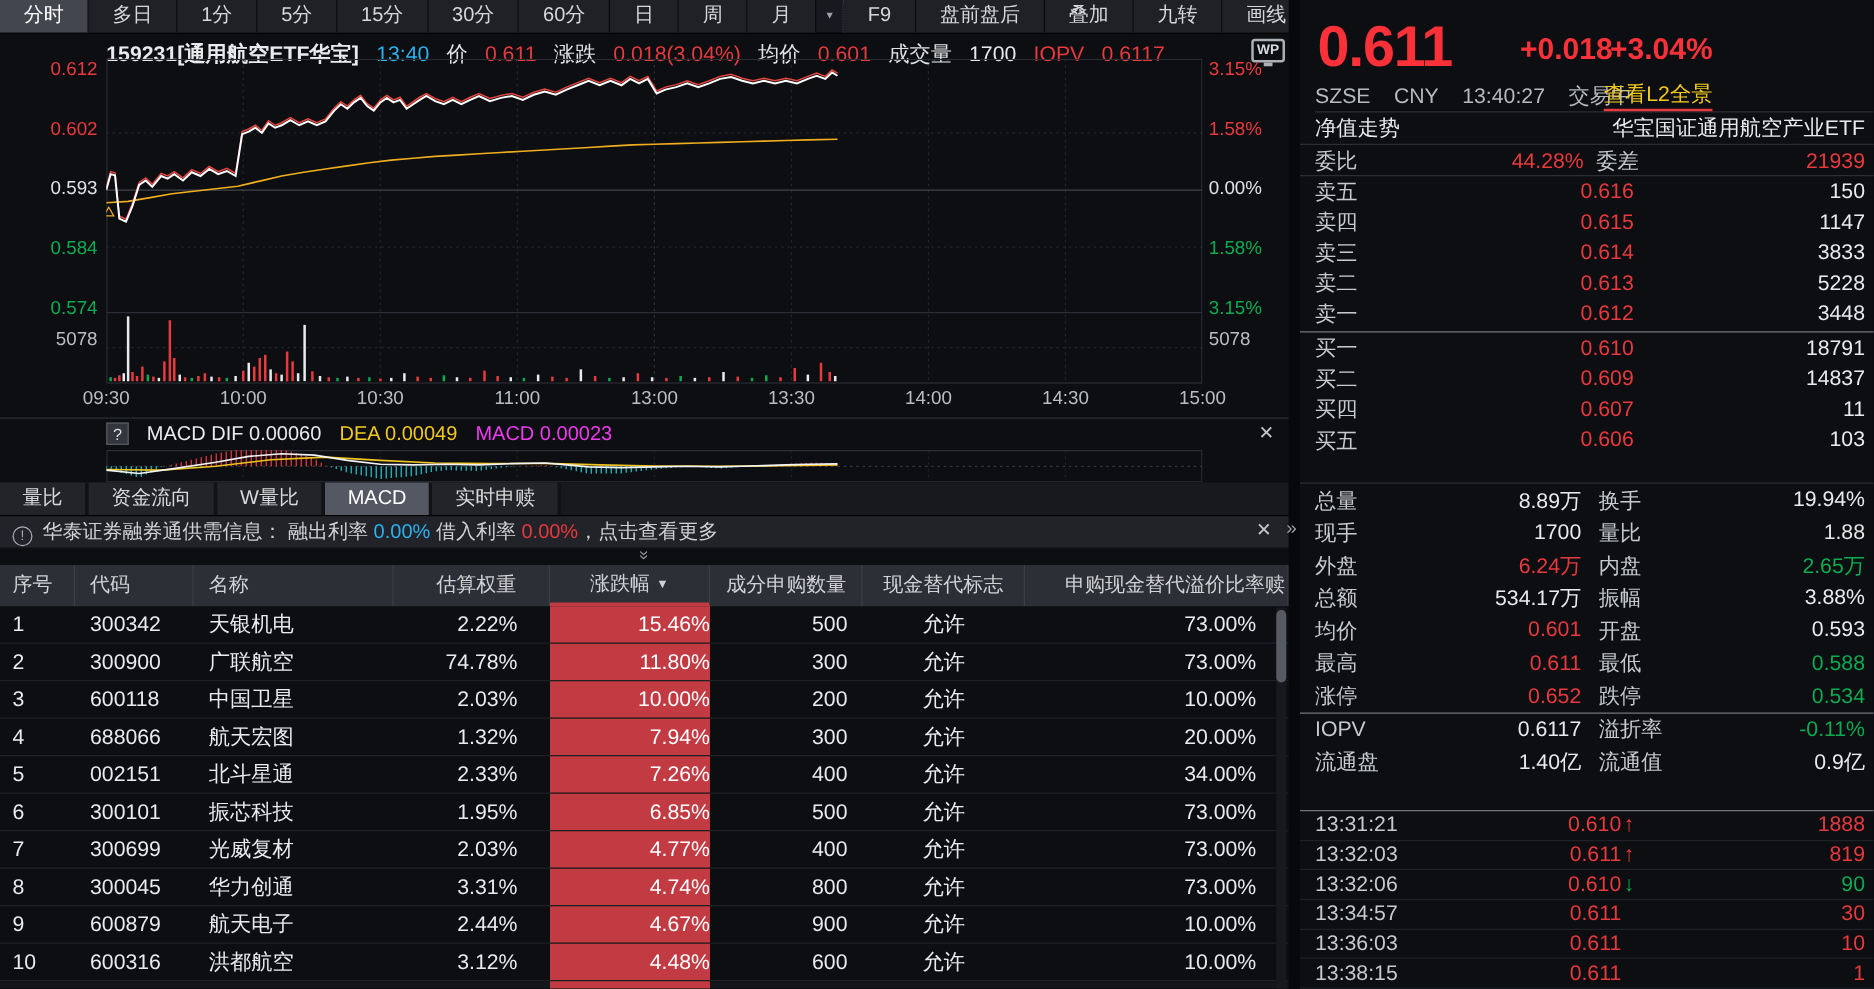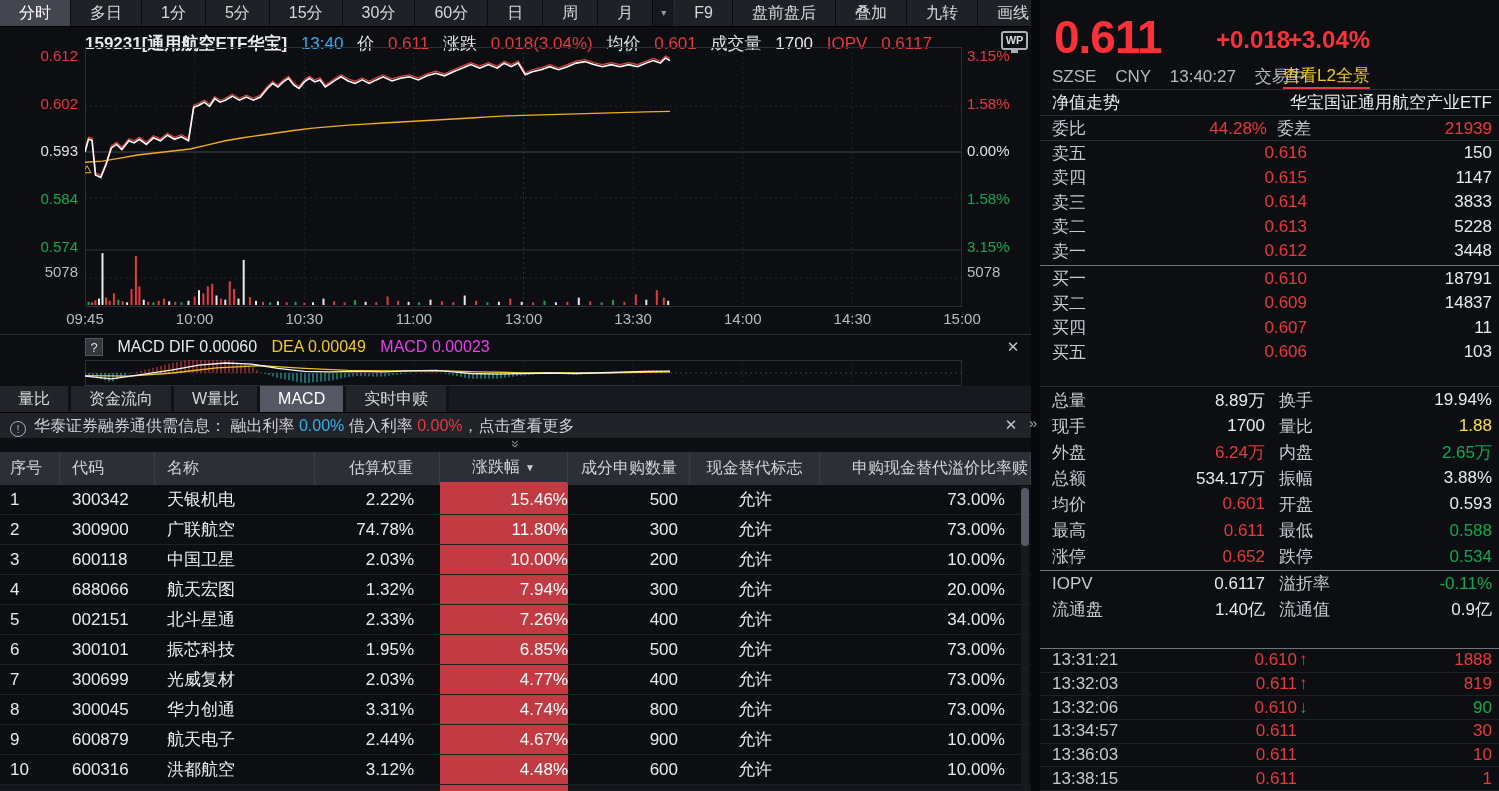--- a/index.html
+++ b/index.html
@@ -273,21 +273,21 @@
         <div class="ax-lbl ax-left c-lbl" style="top: 115px;">0.593</div>
         <div class="ax-lbl ax-left c-g" style="top: 163px;">0.584</div>
         <div class="ax-lbl ax-left c-g" style="top: 211px;">0.574</div>
         <div class="ax-lbl ax-right c-r" style="top: 20px;">3.15%</div>
         <div class="ax-lbl ax-right c-r" style="top: 68px;">1.58%</div>
         <div class="ax-lbl ax-right c-lbl" style="top: 115px;">0.00%</div>
         <div class="ax-lbl ax-right c-g" style="top: 163px;">1.58%</div>
         <div class="ax-lbl ax-right c-g" style="top: 211px;">3.15%</div>
         <div class="ax-lbl ax-left c-gray" style="top: 236px;">5078</div>
         <div class="ax-lbl ax-right c-gray" style="top: 236px;">5078</div>
-        <div class="time-lbl" style="left: 85px;">09:45</div>
+        <div class="time-lbl" style="left: 85px;">09:30</div>
         <div class="time-lbl" style="left: 194.625px;">10:00</div>
         <div class="time-lbl" style="left: 304.25px;">10:30</div>
         <div class="time-lbl" style="left: 413.875px;">11:00</div>
         <div class="time-lbl" style="left: 523.5px;">13:00</div>
         <div class="time-lbl" style="left: 633.125px;">13:30</div>
         <div class="time-lbl" style="left: 742.75px;">14:00</div>
         <div class="time-lbl" style="left: 852.375px;">14:30</div>
         <div class="time-lbl" style="left: 962px;">15:00</div>
       </div>
   </div>
@@ -692,21 +692,21 @@
         <div class="st-row">
           <span class="st-l1">总量</span>
           <span class="st-v1" style="color: rgb(233, 234, 236);">8.89万</span>
           <span class="st-l2">换手</span>
           <span class="st-v2" style="color: rgb(233, 234, 236);">19.94%</span>
         </div>
         <div class="st-row">
           <span class="st-l1">现手</span>
           <span class="st-v1" style="color: rgb(233, 234, 236);">1700</span>
           <span class="st-l2">量比</span>
-          <span class="st-v2" style="color: #fde047;">1.88</span>
+          <span class="st-v2" style="color: #e5e5e5;">1.88</span>
         </div>
         <div class="st-row">
           <span class="st-l1">外盘</span>
           <span class="st-v1" style="color: rgb(232, 57, 61);">6.24万</span>
           <span class="st-l2">内盘</span>
           <span class="st-v2" style="color: rgb(12, 171, 81);">2.65万</span>
         </div>
         <div class="st-row">
           <span class="st-l1">总额</span>
           <span class="st-v1" style="color: rgb(233, 234, 236);">534.17万</span>

